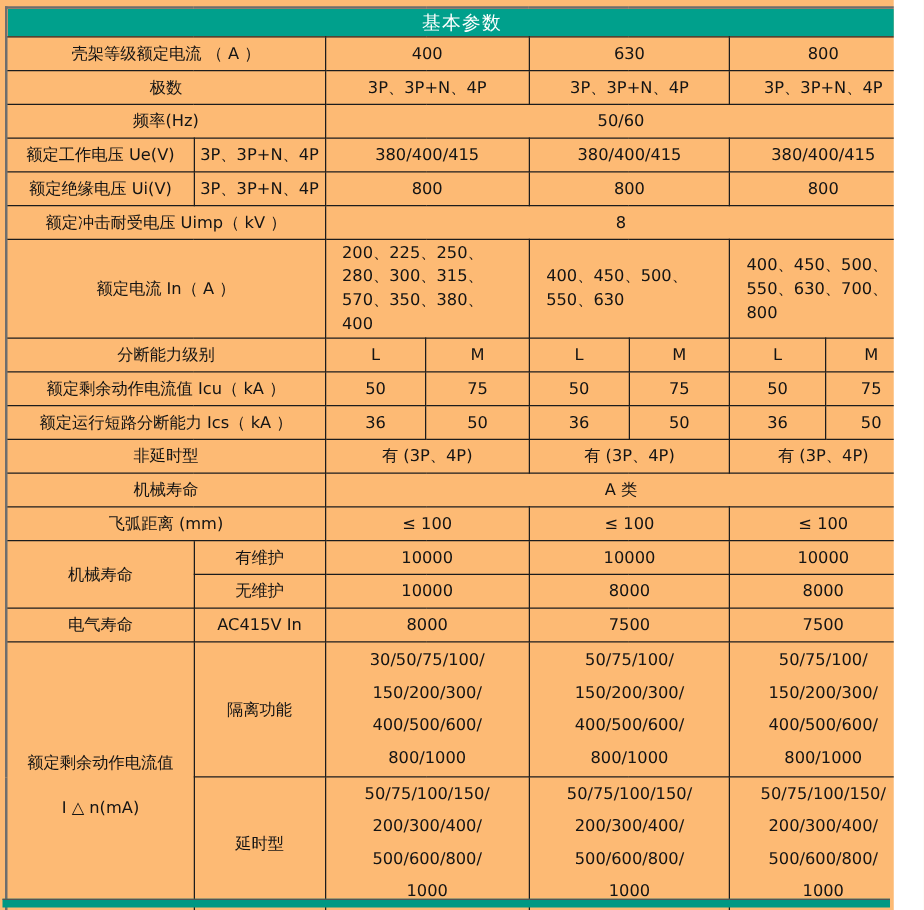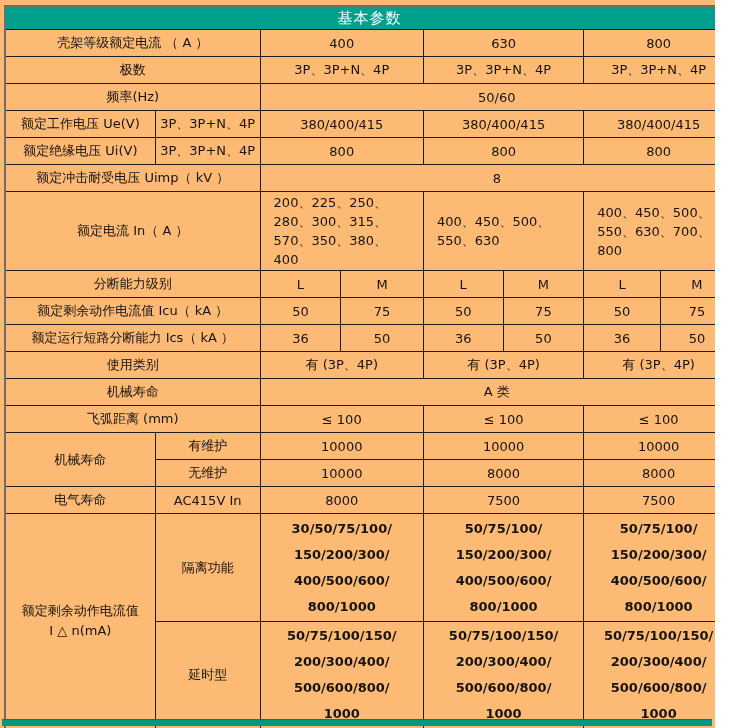--- a/index.html
+++ b/index.html
@@ -35,23 +35,23 @@
     font-size: 15px;
     height: 20px;
     letter-spacing: 1px;
     border-color: #1c1c1c;
   }
   tr.std { height: 27px; }
   tr.r-in { height: 78px; }
   tr.r-nd { height: 108px; }
   tr.r-d  { height: 98px; }
   .ml { white-space: pre-line; line-height: 19px; }
-  .ml-wide { white-space: pre-line; line-height: 26px; font-weight: bold; }
+  .ml-wide { white-space: pre-line; line-height: 26px; }
   .left { text-align: left; padding-left: 13px; }
-  .lbl2 div { line-height: 20px; }
+  .lbl2 div { line-height: 20px; margin-top: 16px; }
   .footer-bar {
     position: absolute;
     left: 2px;
     right: 3px;
     bottom: 2px;
     height: 6px;
     background: var(--footer-bar, #009883);
     border-top: 1px solid #555555;
   }
 </style>
@@ -153,21 +153,21 @@
       <td colspan="2">额定运行短路分断能力 Ics（ kA ）</td>
       <td>36</td>
       <td>50</td>
       <td>36</td>
       <td>50</td>
       <td>36</td>
       <td>50</td>
     </tr>
 
     <tr class="std">
-      <td colspan="2">使用类别</td>
+      <td colspan="2">非延时型</td>
       <td colspan="2">有 (3P、4P)</td>
       <td colspan="2">有 (3P、4P)</td>
       <td colspan="2">有 (3P、4P)</td>
     </tr>
 
     <tr class="std">
       <td colspan="2">机械寿命</td>
       <td colspan="6">A 类</td>
     </tr>
 

